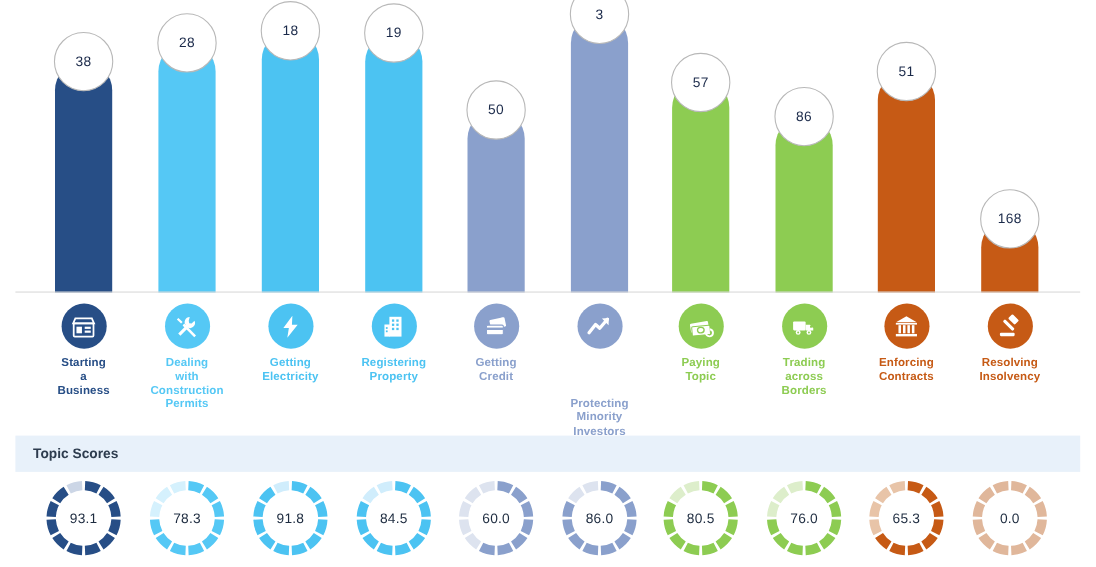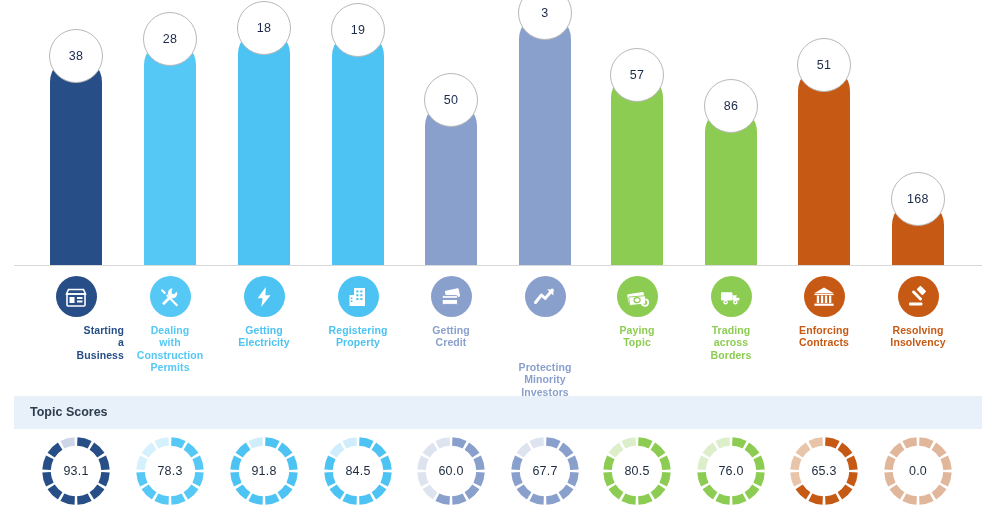--- a/index.html
+++ b/index.html
@@ -184,21 +184,21 @@
     <div class="topic-col" style="left: 28px;">
       <div class="topic-icon" style="background: rgb(39, 78, 134);">
         <svg width="24" height="24" viewBox="0 0 24 24">
         <rect x="3" y="9" width="18" height="12" rx="1" fill="none" stroke="#ffffff" stroke-width="1.6"></rect>
         <path d="M2.5 9 L4.5 4.5 L19.5 4.5 L21.5 9 Z" fill="none" stroke="#ffffff" stroke-width="1.6"></path>
         <rect x="5.5" y="12" width="5" height="6" fill="#ffffff"></rect>
         <rect x="13" y="12" width="5.5" height="2" fill="#ffffff"></rect>
         <rect x="13" y="15.5" width="5.5" height="2" fill="#ffffff"></rect>
       </svg>
       </div>
-      <div class="topic-label" style="color: rgb(39, 78, 134); text-align: right;">Starting
+      <div class="topic-label" style="color: rgb(39, 78, 134);">Starting
 a
 Business</div>
     </div>
     <div class="topic-col" style="left: 122px;">
       <div class="topic-icon" style="background: rgb(85, 200, 245);">
         <svg width="24" height="24" viewBox="0 0 24 24">
         <path d="M14.5 3.2 a4.6 4.6 0 0 0 -3.3 7.8 L4 18.2 l2 2 l7.2-7.2 a4.6 4.6 0 0 0 5.6-6.4 l-2.6 2.6 l-2.2-.4 l-.4-2.2 Z" fill="#ffffff"></path>
         <path d="M4.2 4.0 L8.0 7.8 L6.6 9.2 L2.8 5.4 Z" fill="#ffffff"></path>
         <path d="M9.5 9.2 L20.2 19.9 l-1.6 1.6 L8.0 10.8 Z" fill="#ffffff"></path>
       </svg>
@@ -423,21 +423,21 @@
           <path d="M 65.47 37.29 A 29.5 29.5 0 0 1 62.17 49.62" fill="none" stroke="#8AA0CC" stroke-width="8.5" stroke-linecap="butt"></path>
           <path d="M 60.88 51.85 A 29.5 29.5 0 0 1 51.85 60.88" fill="none" stroke="#8AA0CC" stroke-width="8.5" stroke-linecap="butt"></path>
           <path d="M 49.62 62.17 A 29.5 29.5 0 0 1 37.29 65.47" fill="none" stroke="#8AA0CC" stroke-width="8.5" stroke-linecap="butt"></path>
           <path d="M 34.71 65.47 A 29.5 29.5 0 0 1 22.38 62.17" fill="none" stroke="#8AA0CC" stroke-width="8.5" stroke-linecap="butt"></path>
           <path d="M 20.15 60.88 A 29.5 29.5 0 0 1 11.12 51.85" fill="none" stroke="#8AA0CC" stroke-width="8.5" stroke-linecap="butt"></path>
           <path d="M 9.83 49.62 A 29.5 29.5 0 0 1 6.53 37.29" fill="none" stroke="#8AA0CC" stroke-width="8.5" stroke-linecap="butt"></path>
           <path d="M 6.53 34.71 A 29.5 29.5 0 0 1 9.83 22.38" fill="none" stroke="#8AA0CC" stroke-width="8.5" stroke-linecap="butt"></path>
           <path d="M 11.12 20.15 A 29.5 29.5 0 0 1 20.15 11.12" fill="none" stroke="#dde3ef" stroke-width="8.5" stroke-linecap="butt"></path>
           <path d="M 22.38 9.83 A 29.5 29.5 0 0 1 34.71 6.53" fill="none" stroke="#dde3ef" stroke-width="8.5" stroke-linecap="butt"></path>
         </svg>
-        <div class="donut-value">67.7</div>
+        <div class="donut-value">86.0</div>
       </div>
     </div>
     <div class="donut-col" style="left: 589px;">
       <div class="donut-wrap">
         <svg width="72" height="72" viewBox="0 0 72 72">
           <path d="M 37.29 6.53 A 29.5 29.5 0 0 1 49.62 9.83" fill="none" stroke="#8DCC52" stroke-width="8.5" stroke-linecap="butt"></path>
           <path d="M 51.85 11.12 A 29.5 29.5 0 0 1 60.88 20.15" fill="none" stroke="#8DCC52" stroke-width="8.5" stroke-linecap="butt"></path>
           <path d="M 62.17 22.38 A 29.5 29.5 0 0 1 65.47 34.71" fill="none" stroke="#8DCC52" stroke-width="8.5" stroke-linecap="butt"></path>
           <path d="M 65.47 37.29 A 29.5 29.5 0 0 1 62.17 49.62" fill="none" stroke="#8DCC52" stroke-width="8.5" stroke-linecap="butt"></path>
           <path d="M 60.88 51.85 A 29.5 29.5 0 0 1 51.85 60.88" fill="none" stroke="#8DCC52" stroke-width="8.5" stroke-linecap="butt"></path>

